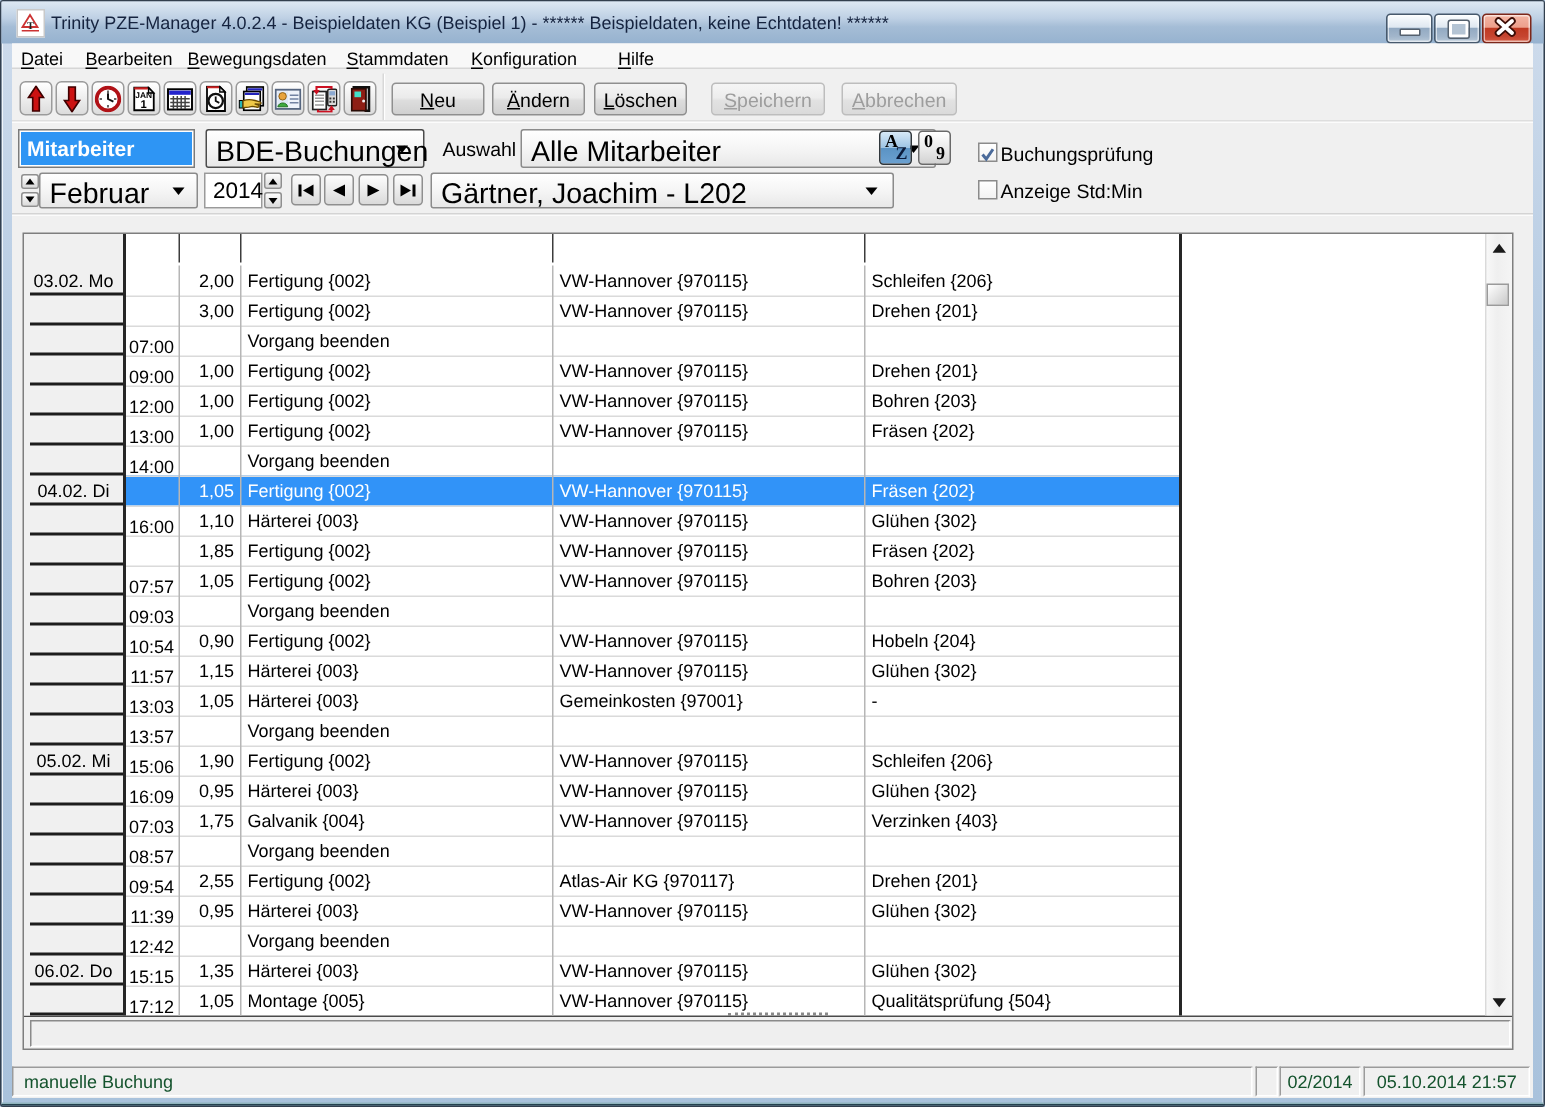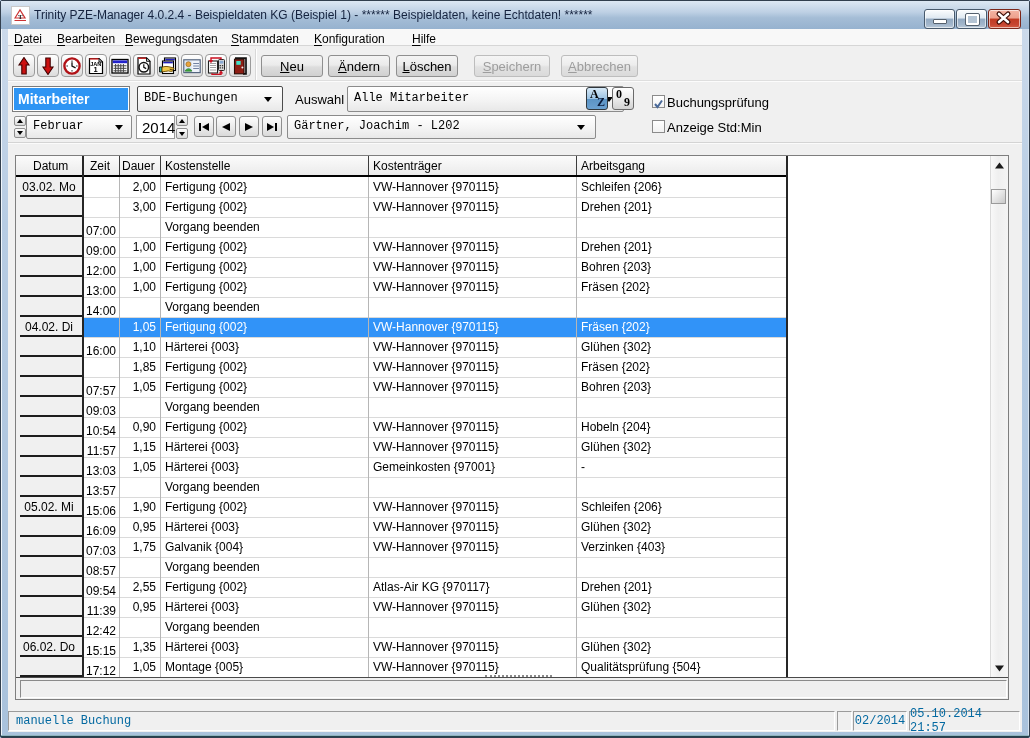--- a/index.html
+++ b/index.html
@@ -38,21 +38,21 @@
  font-size:13px;color:#000;text-align:center;box-sizing:border-box;
  display:flex;align-items:center;justify-content:center;}
 .pbtn.dis{color:#9d9d9d;border-color:#bdbdbd;
  background:linear-gradient(#f5f5f5,#ededed 45%,#e2e2e2 55%,#dadada);}
 .u{text-decoration:underline;text-underline-offset:1px;}
 #tbsep{left:255px;top:49px;width:1px;height:31px;background:#d8d8d8;border-right:1px solid #fff;}
 #tbline{left:8px;top:80px;width:1014px;height:1px;background:#dedede;border-bottom:1px solid #fcfcfc;}
 
 .field{position:absolute;background:#fff;border:1px solid #7b7b7b;box-sizing:border-box;}
 .combo{position:absolute;border:1px solid #8b8b8b;border-radius:2px;box-sizing:border-box;
- background:linear-gradient(#ffffff,#f4f4f4 55%,#e8e8e8);font-size:12px;color:#000;font-family:Liberation Mono, monospace;}
+ background:linear-gradient(#ffffff,#f4f4f4 55%,#e8e8e8);font-size:19px;color:#000;}
 .combo .ct{position:absolute;left:6px;top:4px;white-space:nowrap;}
 .arr{position:absolute;width:0;height:0;border-left:4px solid transparent;
  border-right:4px solid transparent;border-top:5px solid #000;}
 .sbtn{position:absolute;border:1px solid #8f8f8f;border-radius:2px;box-sizing:border-box;
  background:linear-gradient(#fdfdfd,#eaeaea 55%,#dadada);display:flex;align-items:center;justify-content:center;}
 .uarr{width:0;height:0;border-left:3.5px solid transparent;border-right:3.5px solid transparent;border-bottom:4.5px solid #000;}
 .darr{width:0;height:0;border-left:3.5px solid transparent;border-right:3.5px solid transparent;border-top:4.5px solid #000;}
 .cb{position:absolute;width:13px;height:13px;background:linear-gradient(#fff, #f2f2f2);border:1px solid #8b8b8b;box-sizing:border-box;}
 .cblb{position:absolute;font-size:13px;color:#000;}
 #ctline{left:8px;top:142px;width:1014px;height:1px;background:#d4d4d4;border-bottom:1px solid #fbfbfb;}
@@ -83,21 +83,21 @@
 
 #sbtrack{position:absolute;left:974px;top:0;width:18px;height:521px;
  background:linear-gradient(to right,#f8f8f8,#efefef 40%,#f5f5f5);border-left:1px solid #dadada;}
 #sbthumb{position:absolute;left:975px;top:33px;width:15px;height:15px;border:1px solid #9a9a9a;
  background:linear-gradient(135deg,#ffffff,#c9c9c9);box-sizing:border-box;}
 
 #hbar{left:20px;top:680px;width:987px;height:18px;background:#efefef;
  border:1px solid #fff;border-top-color:#8a8a8a;border-left-color:#8a8a8a;box-sizing:border-box;}
 .spanel{position:absolute;top:711px;height:20px;background:#f0f0f0;
  border:1px solid #fff;border-top-color:#9b9b9b;border-left-color:#9b9b9b;
- box-sizing:border-box;font-size:12px;color:#0369a1;display:flex;align-items:center;font-family:Liberation Mono, monospace;}
+ box-sizing:border-box;font-size:12px;color:#14532d;display:flex;align-items:center;}
 </style></head>
 <body>
 <div id="frame" class="abs"></div>
 <div id="botedge" class="abs"></div>
 <div id="botedge2" class="abs"></div>
 <div id="titlebar" class="abs"></div>
 <div id="content" class="abs"></div>
 
 <div id="appicon" class="abs"><svg width="15" height="15" viewBox="0 0 15 15" style="margin:1px">
 <path d="M2 10 L7 2 L12 10 Z" fill="none" stroke="#cc3333" stroke-width="1.2"></path>
@@ -525,28 +525,20 @@
 <div class="rowline" style="top:481px"></div>
 <div class="row" style="top:501px">
         <span class="czeit">08:33</span>
         <span class="cdau">1,05</span>
         <span class="cks">Montage {005}</span>
         <span class="ckt">VW-Hannover {970115}</span>
         <span class="cag">Qualitätsprüfung {504}</span>
       </div>
 <div class="datsep" style="top:519px"></div>
 <div class="rowline" style="top:501px"></div>
-<div id="thead">
- <span style="left:17px">Datum</span>
- <span style="left:74px">Zeit</span>
- <span style="left:106px">Dauer</span>
- <span style="left:149px">Kostenstelle</span>
- <span style="left:357px">Kostenträger</span>
- <span style="left:565px">Arbeitsgang</span>
-</div>
 <div class="vdark" style="left:66px"></div>
 <div class="hsep" style="left:103px"></div>
 <div class="hsep" style="left:144px"></div>
 <div class="hsep" style="left:352px"></div>
 <div class="hsep" style="left:560px"></div>
 <div class="vdark" style="left:770px"></div>
 <div class="vlight" style="left:103px"></div>
 <div class="vlight" style="left:144px"></div>
 <div class="vlight" style="left:352px"></div>
 <div class="vlight" style="left:560px"></div>

